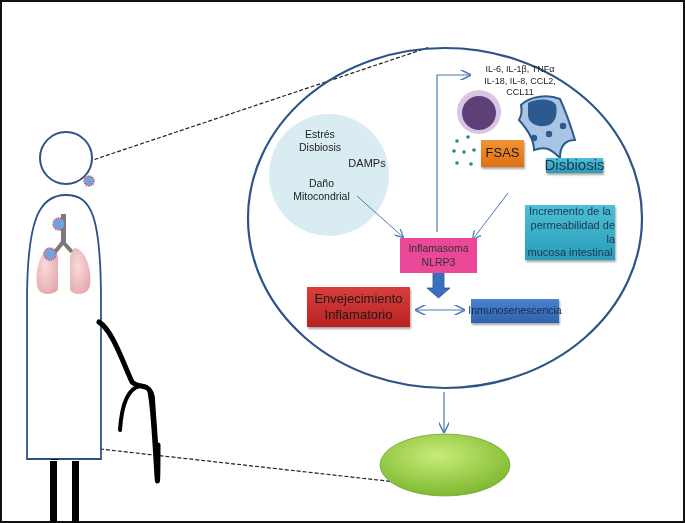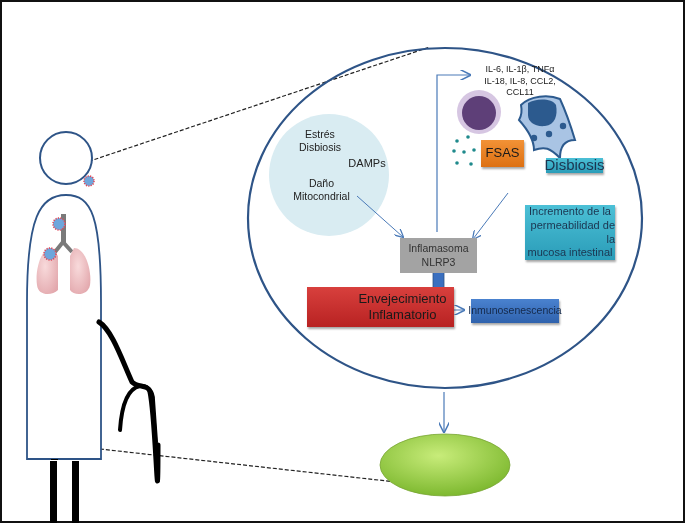--- a/index.html
+++ b/index.html
@@ -130,23 +130,23 @@
     <div>CCL11</div>
   </div>
 
   <div class="box" style="left:481px;top:140px;width:43px;height:27px;background:linear-gradient(#f29236,#dd7012);font-size:13px;color:#1a1a1a;">FSAS</div>
   <div class="box" style="left:546px;top:158px;width:57px;height:15px;background:linear-gradient(#4cc0d6,#2a9cb8);font-size:15px;color:#1b3550;">Disbiosis</div>
   <div class="box" style="left:525px;top:205px;width:90px;height:55px;background:linear-gradient(#4cc0d6,#2a9cb8);font-size:11px;color:#1b3550;flex-direction:column;">
     <div>Incremento de la</div>
     <div>permeabilidad de la</div>
     <div>mucosa intestinal</div>
   </div>
-  <div class="box" style="left:400px;top:238px;width:77px;height:35px;background:#a3a3a3;font-size:10.5px;color:#333;flex-direction:column;box-shadow:none;">
+  <div class="box" style="left:400px;top:238px;width:77px;height:35px;background:#ec4899;font-size:10.5px;color:#333;flex-direction:column;box-shadow:none;">
     <div>Inflamasoma</div>
     <div>NLRP3</div>
   </div>
-  <div class="box" style="left:307px;top:287px;width:103px;height:40px;background:linear-gradient(#d8403d,#b82222);font-size:13px;color:#1a1a1a;flex-direction:column;padding-left:44px;">
+  <div class="box" style="left:307px;top:287px;width:103px;height:40px;background:linear-gradient(#d8403d,#b82222);font-size:13px;color:#1a1a1a;flex-direction:column;">
     <div>Envejecimiento</div>
     <div>Inflamatorio</div>
   </div>
   <div class="box" style="left:471px;top:299px;width:88px;height:24px;background:linear-gradient(#4a82cf,#2f62ad);font-size:10.5px;color:#15294a;">Inmunosenescencia</div>
 
 </div>
 
 </body></html>

